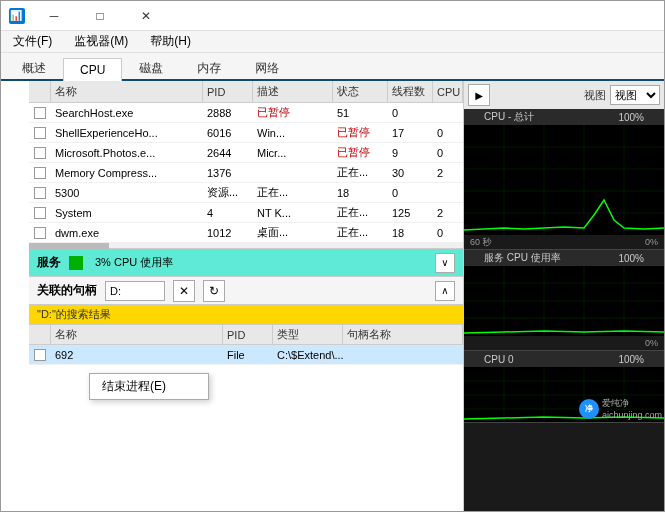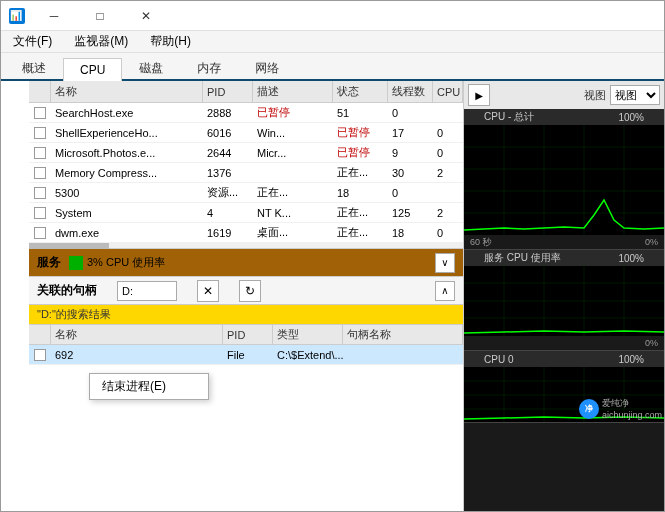--- a/index.html
+++ b/index.html
@@ -206,37 +206,37 @@
       position: absolute;
       height: 6px;
       width: 80px;
       left: 0;
       background: #bbb;
     }
 
     
     .service-bar {
       height: 28px;
-      background: #a16207;
+      background: #5eead4;
       border-bottom: 1px solid #ccc;
       display: flex;
       align-items: center;
       padding: 0 8px;
       gap: 8px;
       flex-shrink: 0;
     }
     .service-label {
       font-size: 12px;
       font-weight: bold;
       color: #000;
     }
     .cpu-badge {
       display: flex;
       align-items: center;
-      gap: 4px;
+      gap: 12px;
       font-size: 11px;
       color: #000;
     }
     .cpu-badge-box {
       width: 14px;
       height: 14px;
       background: #00b000;
     }
     .expand-btn {
       margin-left: auto;
@@ -259,21 +259,21 @@
       overflow: hidden;
     }
 
     .handles-header {
       height: 28px;
       background: #f5f5f5;
       border-bottom: 1px solid #ccc;
       display: flex;
       align-items: center;
       padding: 0 8px;
-      gap: 20px;
+      gap: 8px;
       flex-shrink: 0;
     }
     .handles-title {
       font-size: 12px;
       font-weight: bold;
       color: #000;
     }
     .search-input {
       flex: 1;
       max-width: 60px;
@@ -551,21 +551,21 @@
             <div class="td">正在...</div>
             <div class="td">125</div>
             <div class="td">2</div>
           </div>
 
           <div class="table-row">
             <div class="td checkbox-cell">
                 <div class="row-checkbox"></div>
               </div>
             <div class="td">dwm.exe</div>
-            <div class="td">1619</div>
+            <div class="td">1012</div>
             <div class="td">桌面...</div>
             <div class="td">正在...</div>
             <div class="td">18</div>
             <div class="td">0</div>
           </div>
         </div>
 
         <div class="scroll-area">
           <div class="scroll-thumb"></div>
         </div>

